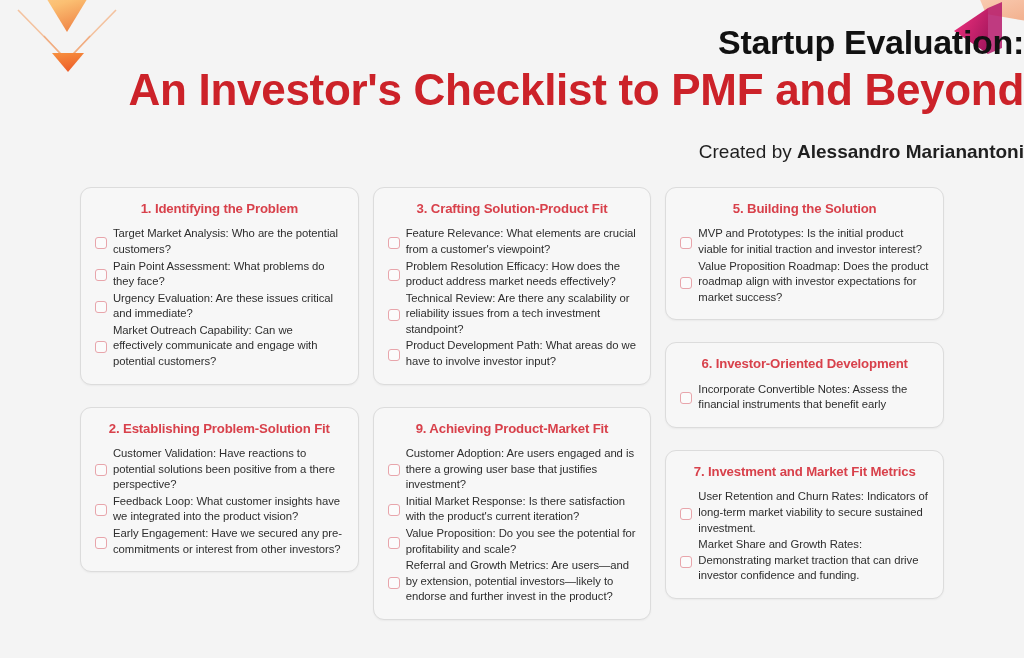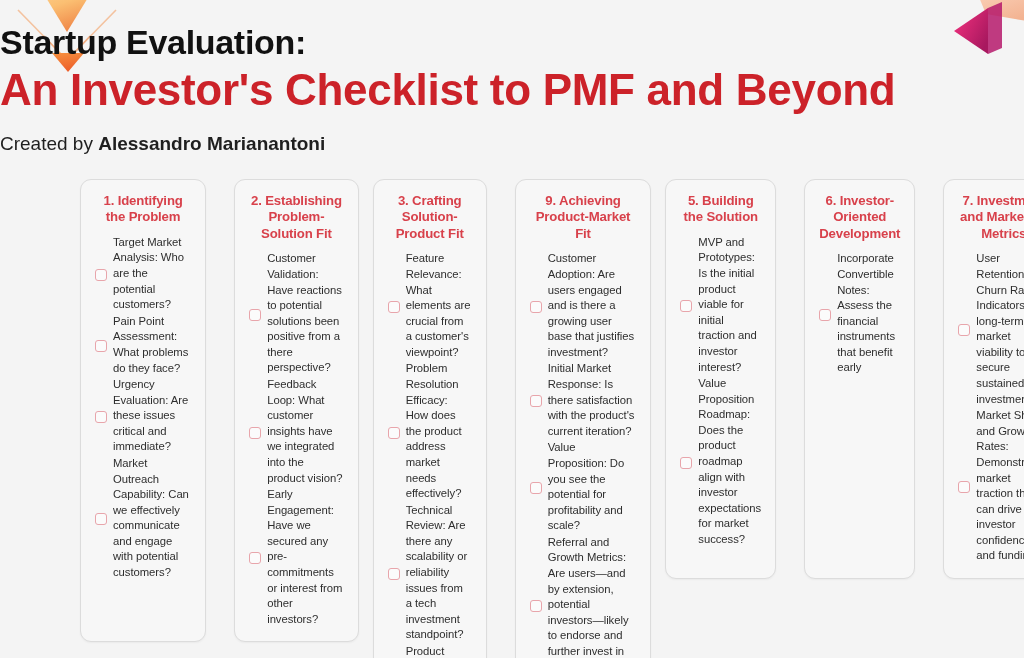--- a/index.html
+++ b/index.html
@@ -21,21 +21,21 @@
   
   .deco { position: absolute; pointer-events: none; }
 
   #deco-top-left { top: 0; left: 0; width: 180px; height: 120px; }
   #deco-top-right { top: 0; right: 0; width: 110px; height: 110px; }
 
   
   .header {
     position: relative;
     z-index: 3;
-    text-align: left;
+    text-align: right;
     padding-top: 22px;
   }
 
   .title-line-1 {
     font-size: 34px;
     font-weight: bold;
     color: #111111;
     letter-spacing: -0.3px;
     line-height: 1.18;
   }
@@ -43,42 +43,42 @@
   .title-line-2 {
     font-size: 44px;
     font-weight: bold;
     color: #cc2229;
     letter-spacing: -0.3px;
     line-height: 1.2;
     margin-top: 2px;
   }
 
   .byline {
-    margin-top: 16px;
+    margin-top: 24px;
     font-size: 19px;
     color: #1f1f1f;
     font-weight: normal;
   }
   .byline .author { font-weight: bold; }
 
   
   .board {
     position: relative;
     z-index: 2;
     display: flex;
     gap: 14px;
     padding: 24px 80px 0 80px;
     align-items: flex-start;
   }
 
   .column {
     flex: 1 1 0;
     display: flex;
-    flex-direction: row;
-    gap: 28px;
+    flex-direction: column;
+    gap: 22px;
     min-width: 0;
   }
 
   
   .card {
     background: #f7f7f7;
     border: 1px solid #dcdcdc;
     border-radius: 11px;
     padding: 13px 14px 14px 14px;
     box-shadow: 0 1px 2px rgba(0,0,0,0.045);

